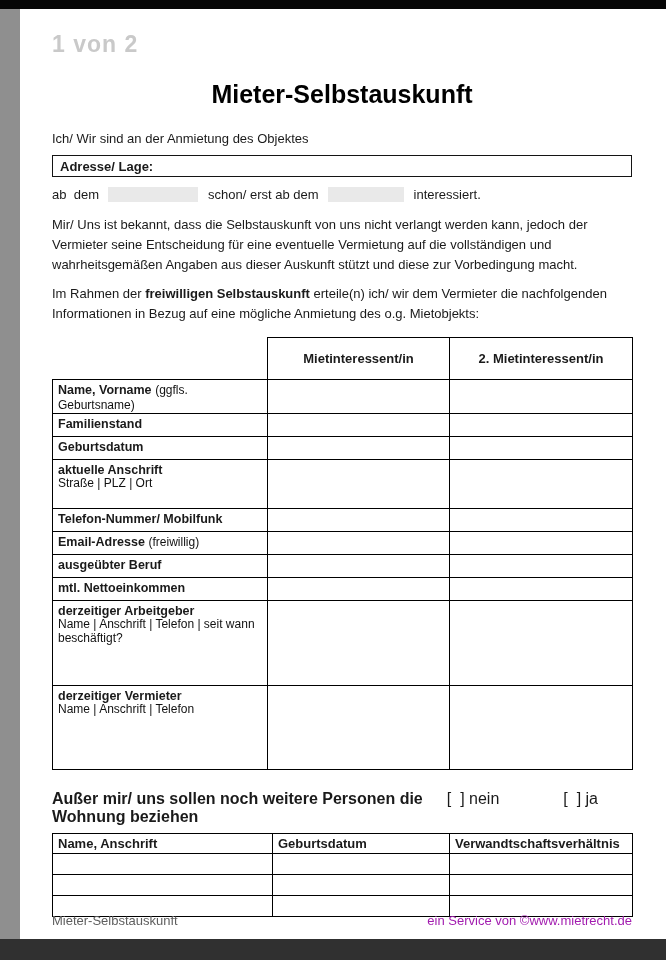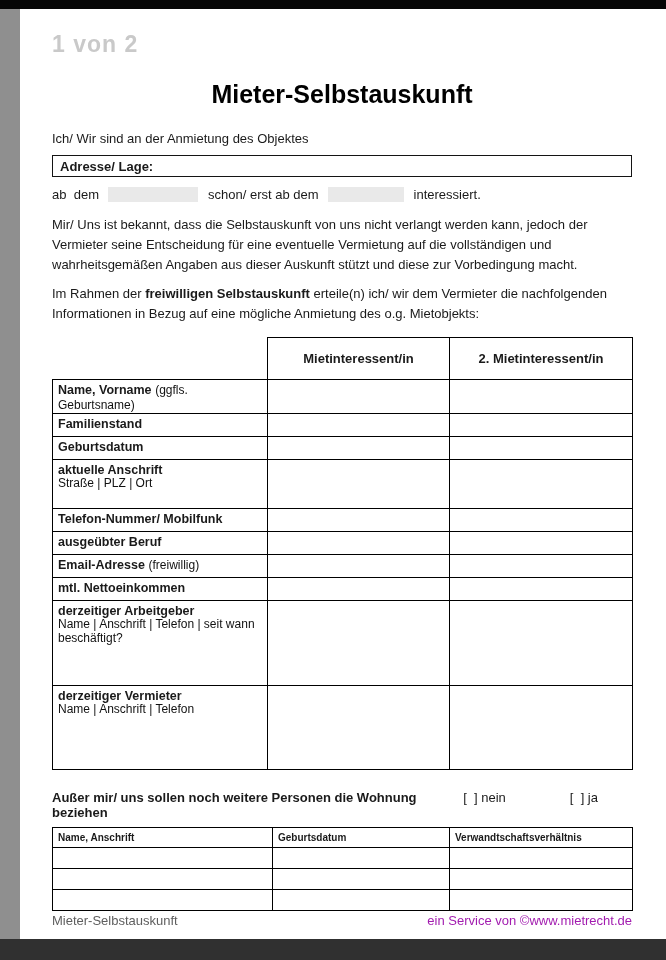--- a/index.html
+++ b/index.html
@@ -38,27 +38,27 @@
   .main-table .corner { border:none; }
   .main-table th { font-weight:bold; text-align:center; vertical-align:middle; height:42px; font-size:13px; }
   .main-table .label-cell { padding:2px 4px 1px 5px; }
   .lbl { font-weight:bold; font-size:12.5px; }
   .sub { font-size:12px; color:#111; }
   .sub.block { display:block; margin-top:-1px; }
   tr.h-n td { height:23px; }
   tr.h-a td { height:49px; }
   tr.h-b td { height:85px; }
   tr.h-c td { height:84px; }
-  .additional-line { margin-top:20px; display:flex; align-items:baseline; font-size:13px; padding-right:34px; }
+  .additional-line { margin-top:20px; display:flex; align-items:baseline; font-size:16px; padding-right:34px; }
   .additional-line .q { font-weight:bold; }
   .cb { white-space:pre; }
   .cb-nein { margin-left:auto; }
   .cb-ja { margin-left:64px; }
   .persons-table { margin-top:7px; }
-  .persons-table td, .persons-table th { border:1px solid #000; font-size:10px; }
+  .persons-table td, .persons-table th { border:1px solid #000; font-size:13px; }
   .persons-table th { text-align:left; font-weight:bold; padding:2px 0 2px 5px; height:20px; }
   .persons-table td { height:21px; }
   .footer {
     position:absolute; left:32px; right:36px; bottom:11px;
     display:flex; justify-content:space-between; font-size:13px;
   }
   .footer .f-left { color:#5e5e5e; }
   .footer .f-right { color:#a21caf; }
 </style>
 </head>
@@ -124,26 +124,26 @@
         <td class="label-cell"><span class="lbl">aktuelle Anschrift</span><span class="sub block">Straße | PLZ | Ort</span></td>
         <td class="value-cell"></td>
         <td class="value-cell"></td>
       </tr>
       <tr class="h-n">
         <td class="label-cell"><span class="lbl">Telefon-Nummer/ Mobilfunk</span></td>
         <td class="value-cell"></td>
         <td class="value-cell"></td>
       </tr>
       <tr class="h-n">
+        <td class="label-cell"><span class="lbl">Email-Adresse</span> <span class="sub">(freiwillig)</span></td>
+        <td class="value-cell"></td>
+        <td class="value-cell"></td>
+      </tr>
+      <tr class="h-n">
         <td class="label-cell"><span class="lbl">ausgeübter Beruf</span></td>
-        <td class="value-cell"></td>
-        <td class="value-cell"></td>
-      </tr>
-      <tr class="h-n">
-        <td class="label-cell"><span class="lbl">Email-Adresse</span> <span class="sub">(freiwillig)</span></td>
         <td class="value-cell"></td>
         <td class="value-cell"></td>
       </tr>
       <tr class="h-n">
         <td class="label-cell"><span class="lbl">mtl. Nettoeinkommen</span></td>
         <td class="value-cell"></td>
         <td class="value-cell"></td>
       </tr>
       <tr class="h-b">
         <td class="label-cell"><span class="lbl">derzeitiger Arbeitgeber</span><span class="sub block">Name | Anschrift | Telefon | seit wann beschäftigt?</span></td>

